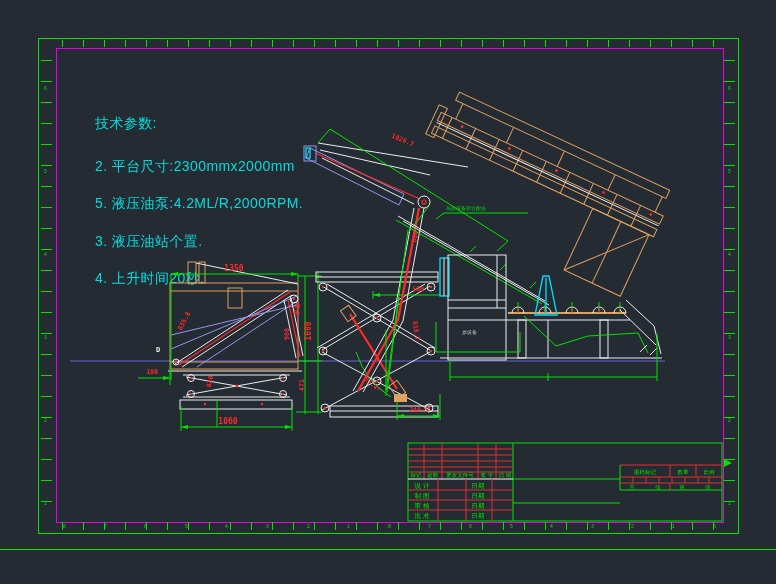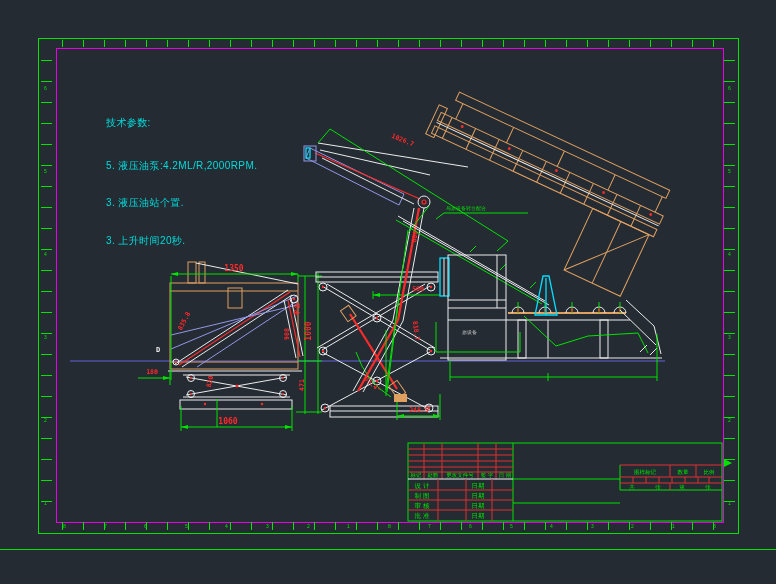--- a/index.html
+++ b/index.html
@@ -7,21 +7,21 @@
           font-family:"Liberation Sans",sans-serif;}
   .outer-border{position:absolute;left:38px;top:38px;width:699px;height:494px;
                 border:1px solid #00e400;}
   .bottom-rule{position:absolute;left:0;top:549px;width:776px;height:0;border-top:1px solid #00e400;}
   .inner-border{position:absolute;left:56px;top:48px;width:666px;height:473px;
                 border:1px solid #e800e8;}
   .tick{position:absolute;background:#00e400;}
   .tick-label{position:absolute;color:#00e400;font-size:5px;line-height:5px;}
   .mid-arrow{position:absolute;width:0;height:0;border-top:4px solid transparent;
              border-bottom:4px solid transparent;border-left:8px solid #00e400;}
-  .tech{position:absolute;left:106px;top:92px;color:#00dcdc;font-size:10px;line-height:12.5px;
+  .tech{position:absolute;left:95px;top:92px;color:#00dcdc;font-size:14px;line-height:12.5px;
         letter-spacing:.4px;white-space:pre;}
   .tech .t-title{margin-bottom:5px;}
   svg{position:absolute;left:0;top:0;}
   .grn{stroke:#00e400;stroke-width:1;fill:none;}
   .wht{stroke:#ececec;stroke-width:1;fill:none;}
   .org{stroke:#e0a060;stroke-width:1;fill:none;}
   .pur{stroke:#9397e8;stroke-width:1;fill:none;}
   .red{stroke:#ff2a2a;stroke-width:1.2;fill:none;}
   .red2{stroke:#ff2a2a;stroke-width:2.2;fill:none;}
   .cyn{stroke:#00e0ff;stroke-width:1.3;fill:none;}
@@ -182,23 +182,24 @@
       <div class="tick-label" style="left: 728px; top: 169px;">5</div>
       <div class="tick-label" style="left: 728px; top: 252px;">4</div>
       <div class="tick-label" style="left: 728px; top: 335px;">3</div>
       <div class="tick-label" style="left: 728px; top: 418px;">2</div>
       <div class="tick-label" style="left: 728px; top: 501px;">1</div>
     </div>
   <div class="mid-arrow" style="left:724px;top:459px;"></div>
 
   <div class="tech">
     <div class="t-title">技术参数:</div>
+    <div>2. 平台尺寸:2300mmx2000mm</div>
     <div>5. 液压油泵:4.2ML/R,2000RPM.</div>
     <div>3. 液压油站个置.</div>
-    <div>3. 上升时间20秒.</div>
+    <div>4. 上升时间20秒.</div>
   </div>
 
   <svg width="776" height="584" viewBox="0 0 776 584">
 
     <line x1="70" y1="361" x2="665" y2="361" class="blu"></line>
 
     <g>
       <rect x="170" y="283" width="128" height="86" class="org"></rect>
       <line x1="170" y1="291" x2="298" y2="291" class="org"></line>
       <line x1="170" y1="362" x2="298" y2="362" class="org"></line>

